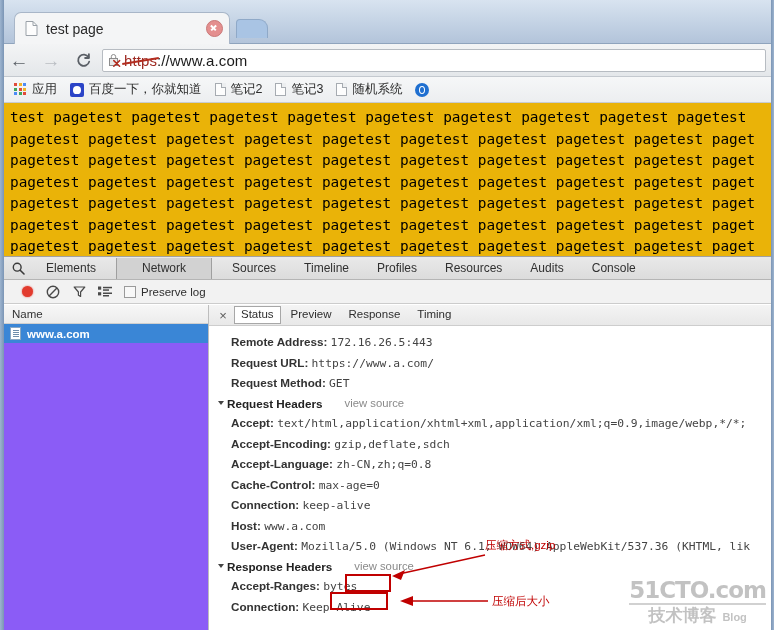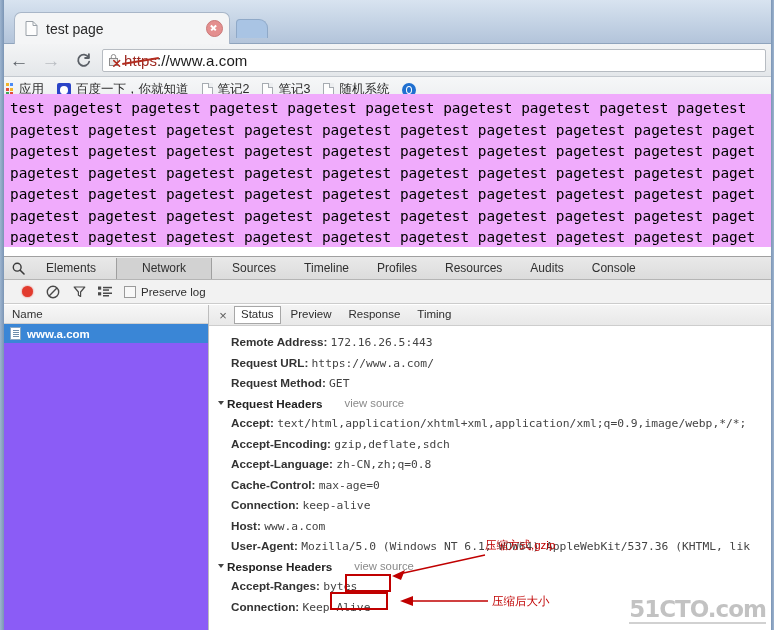--- a/index.html
+++ b/index.html
@@ -174,21 +174,21 @@
   
   .bookmarks {
     position: absolute;
     left: 0; top: 77px;
     width: 774px; height: 26px;
     background: linear-gradient(to bottom,#f6f7f8,#eceef0);
     border-bottom: 1px solid #c8ccd1;
     box-sizing: border-box;
     display: flex;
     align-items: center;
-    padding-left: 1px;
+    padding-left: 14px;
     overflow: hidden;
   }
   .bm {
     display: flex;
     align-items: center;
     margin-right: 13px;
     font-size: 12.5px;
     color: #2c2c2c;
     white-space: nowrap;
   }
@@ -242,24 +242,24 @@
     left: 4px; top: 3px;
     width: 6px; height: 8px;
     border: 1.5px solid #ffffff;
     border-radius: 50%;
     box-sizing: border-box;
   }
 
   
   .viewport {
     position: absolute;
-    left: 4px; top: 94px;
+    left: 4px; top: 103px;
     width: 767px;
     height: 153px;
-    background: #f0abfc;
+    background: #eab308;
     overflow: hidden;
   }
   .page-text {
     font-family: "DejaVu Sans Mono", "Liberation Mono", monospace;
     font-size: 14.4px;
     line-height: 21.5px;
     color: #000000;
     white-space: nowrap;
     padding: 4px 0 0 6px;
     letter-spacing: 0px;
@@ -785,15 +785,19 @@
     <path d="M392 576 L405 570 L401 580 Z" fill="#c00000"></path>
     <path d="M488 601 L410 601" stroke="#c00000" stroke-width="1.4" fill="none"></path>
     <path d="M400 601 L413 596 L413 606 Z" fill="#c00000"></path>
   </svg>
 
   <div class="anno-text" style="left:485px; top:538px;">压缩方式,gzip</div>
   <div class="anno-text" style="left:492px; top:594px;">压缩后大小</div>
 
   <div class="watermark">
     <div class="wm-top">51CTO.com</div>
+    <div class="wm-bot">
+      <span class="wm-cn">技术博客</span>
+      <span class="wm-blog">Blog</span>
+    </div>
   </div>
 
 </div>
 
 </body></html>

